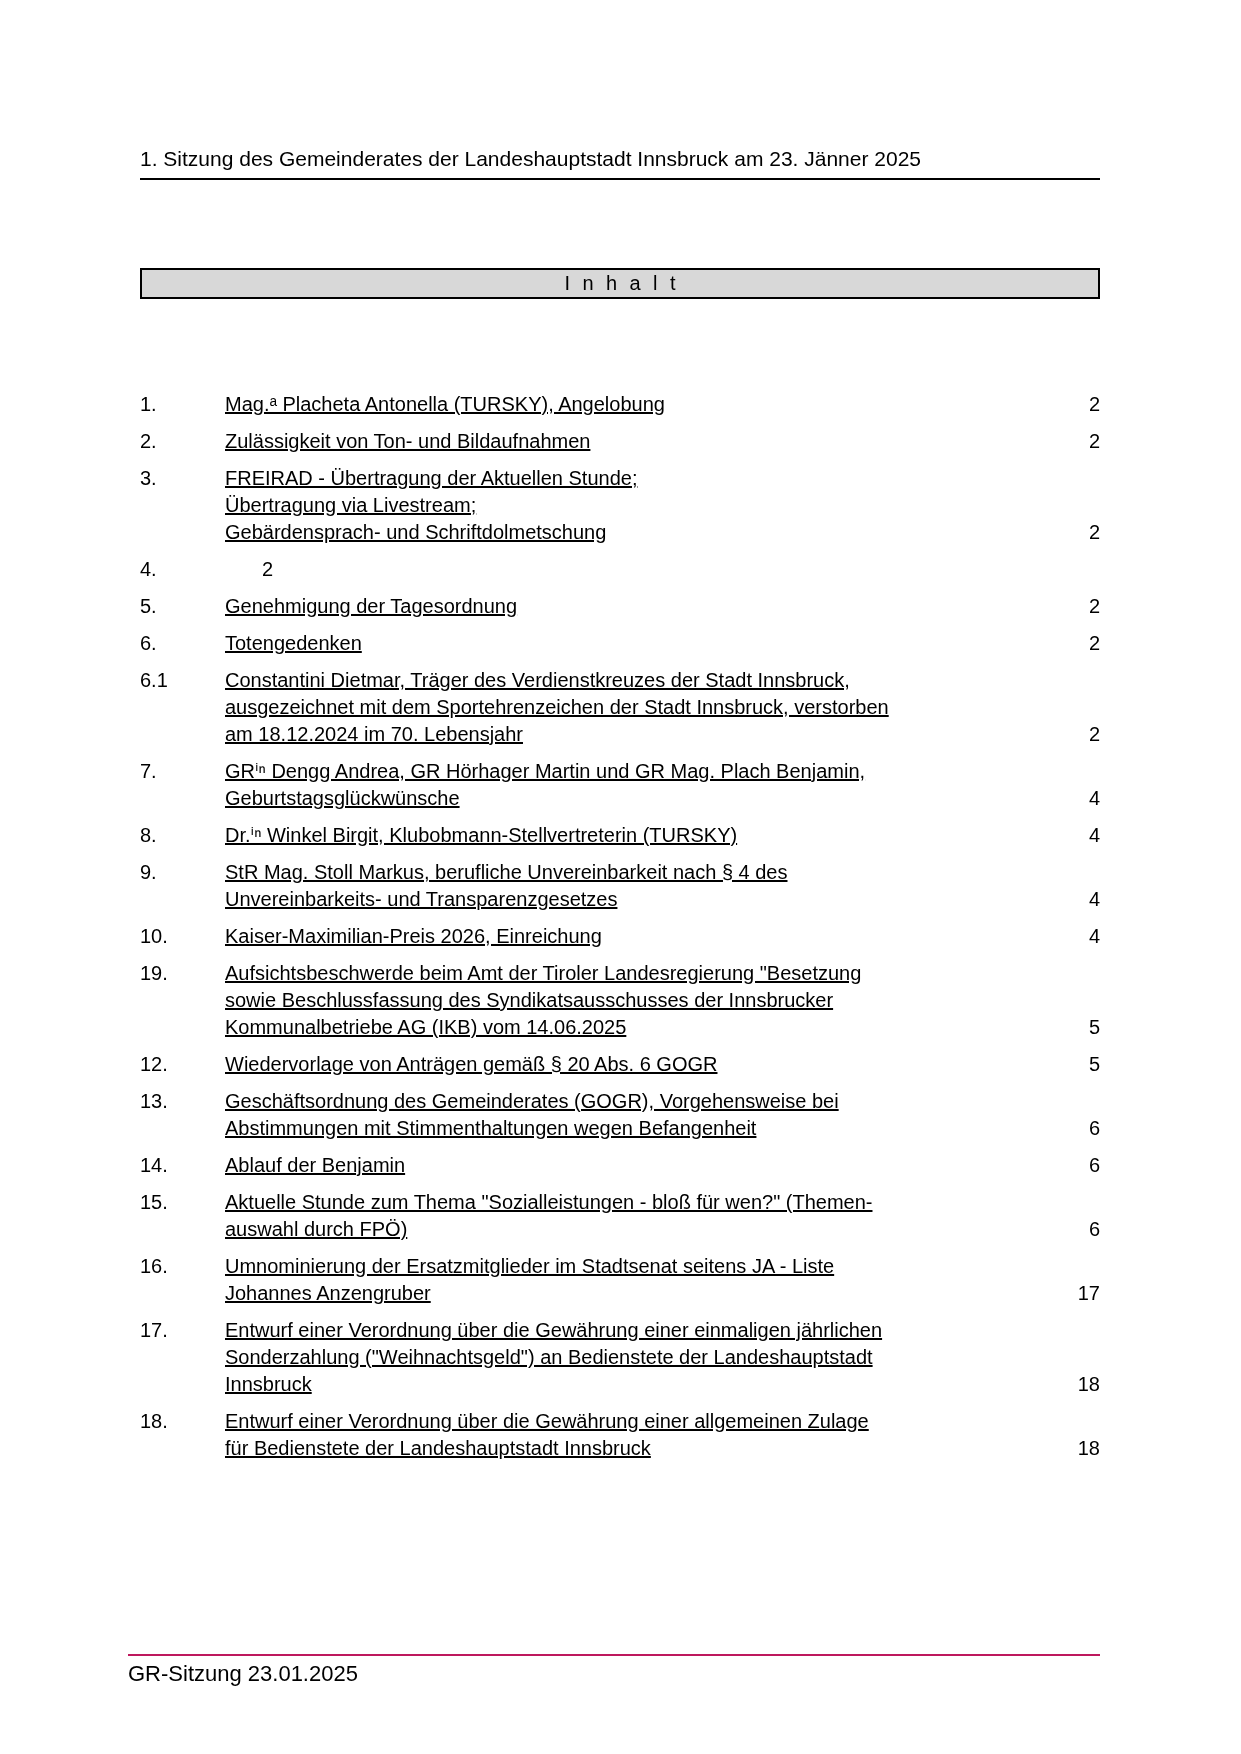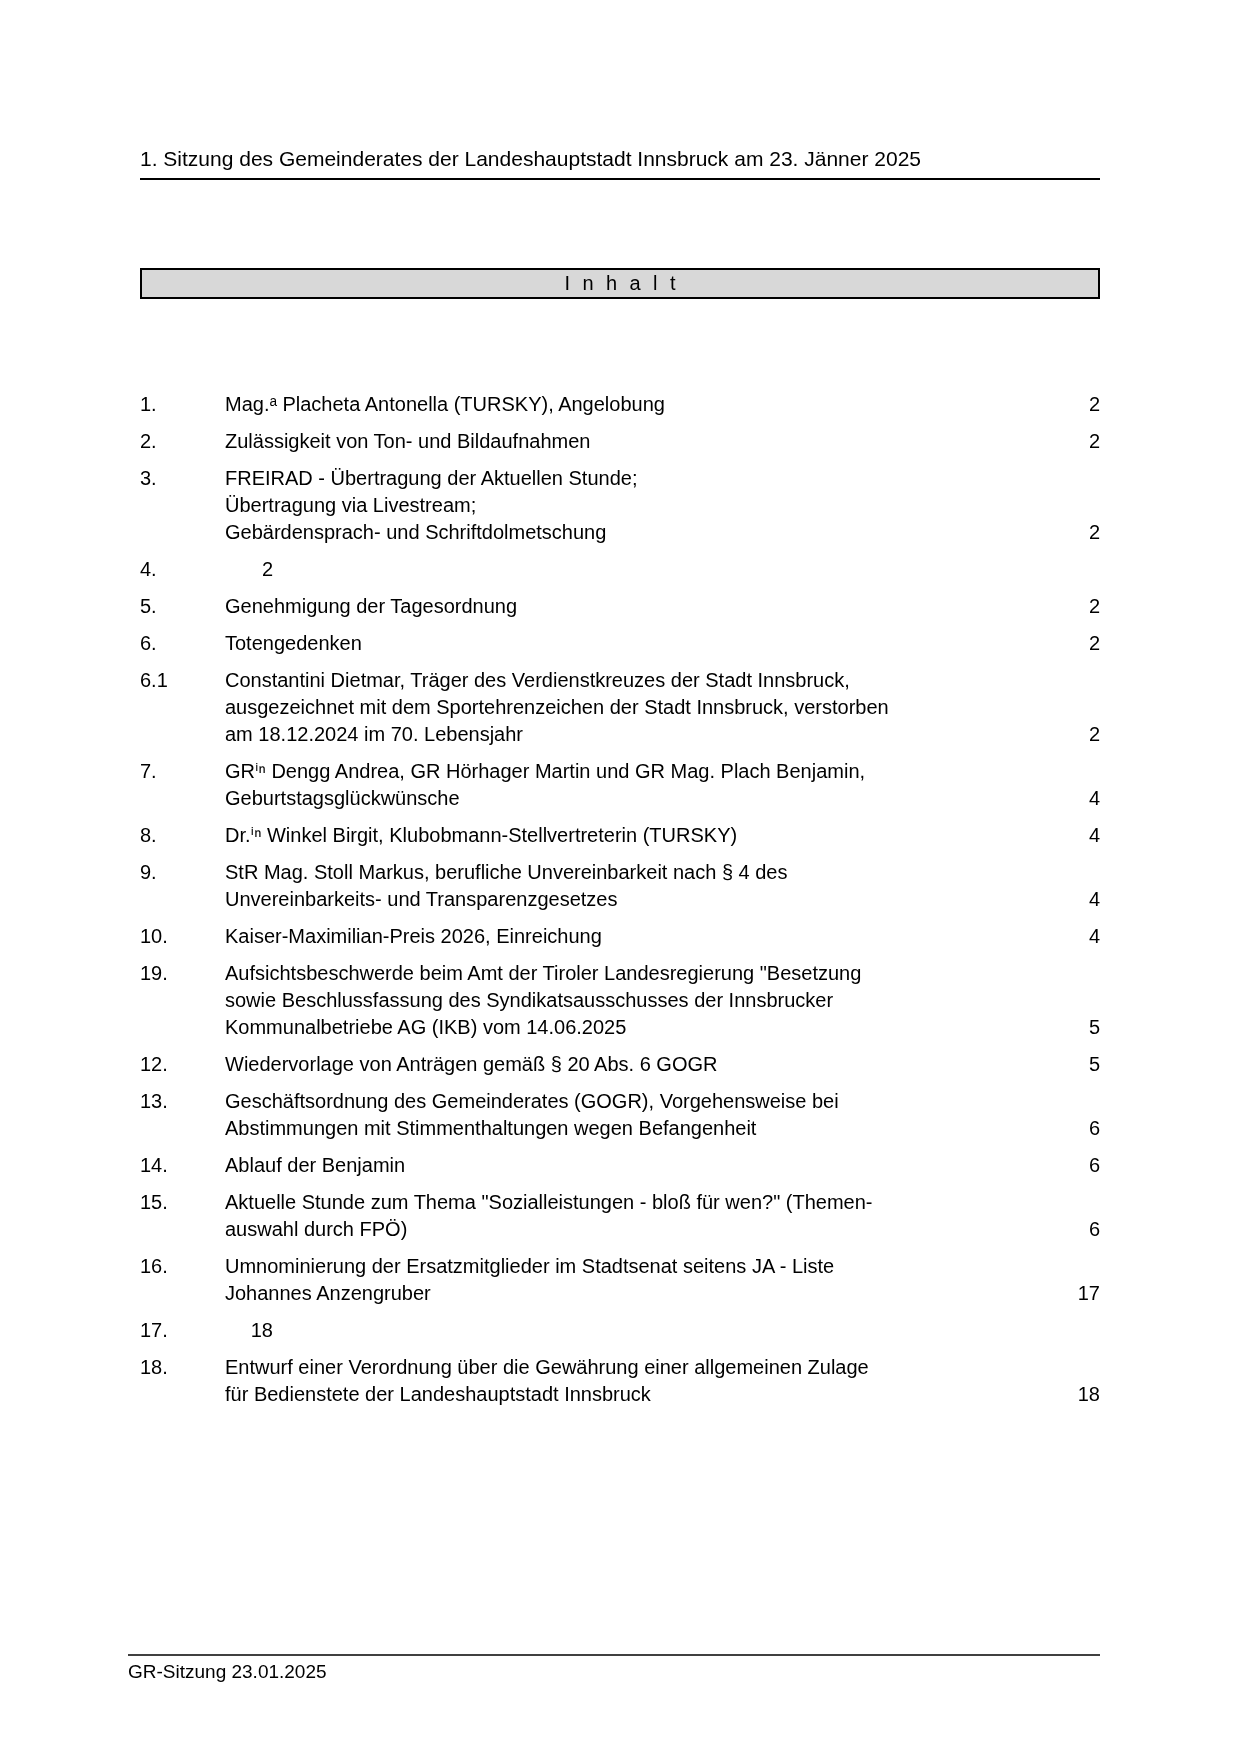--- a/index.html
+++ b/index.html
@@ -55,35 +55,36 @@
     font-size: 20px;
     line-height: 27px;
   }
   .toc-num {
     flex: 0 0 85px;
   }
   .toc-text {
     flex: 1 1 auto;
     white-space: pre-wrap;
     padding-right: 12px;
+    text-decoration: underline;
   }
   .toc-page {
     flex: 0 0 48px;
     text-align: right;
     align-self: flex-end;
   }
   
   .doc-footer {
     position: absolute;
     left: 128px;
     right: 141px;
     top: 1654px;
-    border-top: 2px solid #404040;
+    border-top: 2px solid #be185d;
     padding-top: 5px;
-    font-size: 19px;
+    font-size: 22px;
   }
 </style>
 </head>
 <body style="background: rgb(255, 255, 255); color: rgb(0, 0, 0);">
 
 <div class="content">
 
   <div class="doc-header">1. Sitzung des Gemeinderates der Landeshauptstadt Innsbruck am 23. Jänner 2025</div>
 
   <div class="inhalt-box" style="background: rgb(216, 216, 216);">
@@ -199,20 +200,23 @@
 
   <div class="toc-row">
     <div class="toc-num">16.</div>
     <div class="toc-text">Umnominierung der Ersatzmitglieder im Stadtsenat seitens JA - Liste
 Johannes Anzengruber</div>
     <div class="toc-page">17</div>
   </div>
 
   <div class="toc-row">
     <div class="toc-num">17.</div>
+    <div class="toc-text">Entwurf einer Verordnung über die Gewährung einer einmaligen jährlichen
+Sonderzahlung ("Weihnachtsgeld") an Bedienstete der Landeshauptstadt
+Innsbruck</div>
     <div class="toc-page">18</div>
   </div>
 
   <div class="toc-row">
     <div class="toc-num">18.</div>
     <div class="toc-text">Entwurf einer Verordnung über die Gewährung einer allgemeinen Zulage
 für Bedienstete der Landeshauptstadt Innsbruck</div>
     <div class="toc-page">18</div>
   </div>
 </div>

